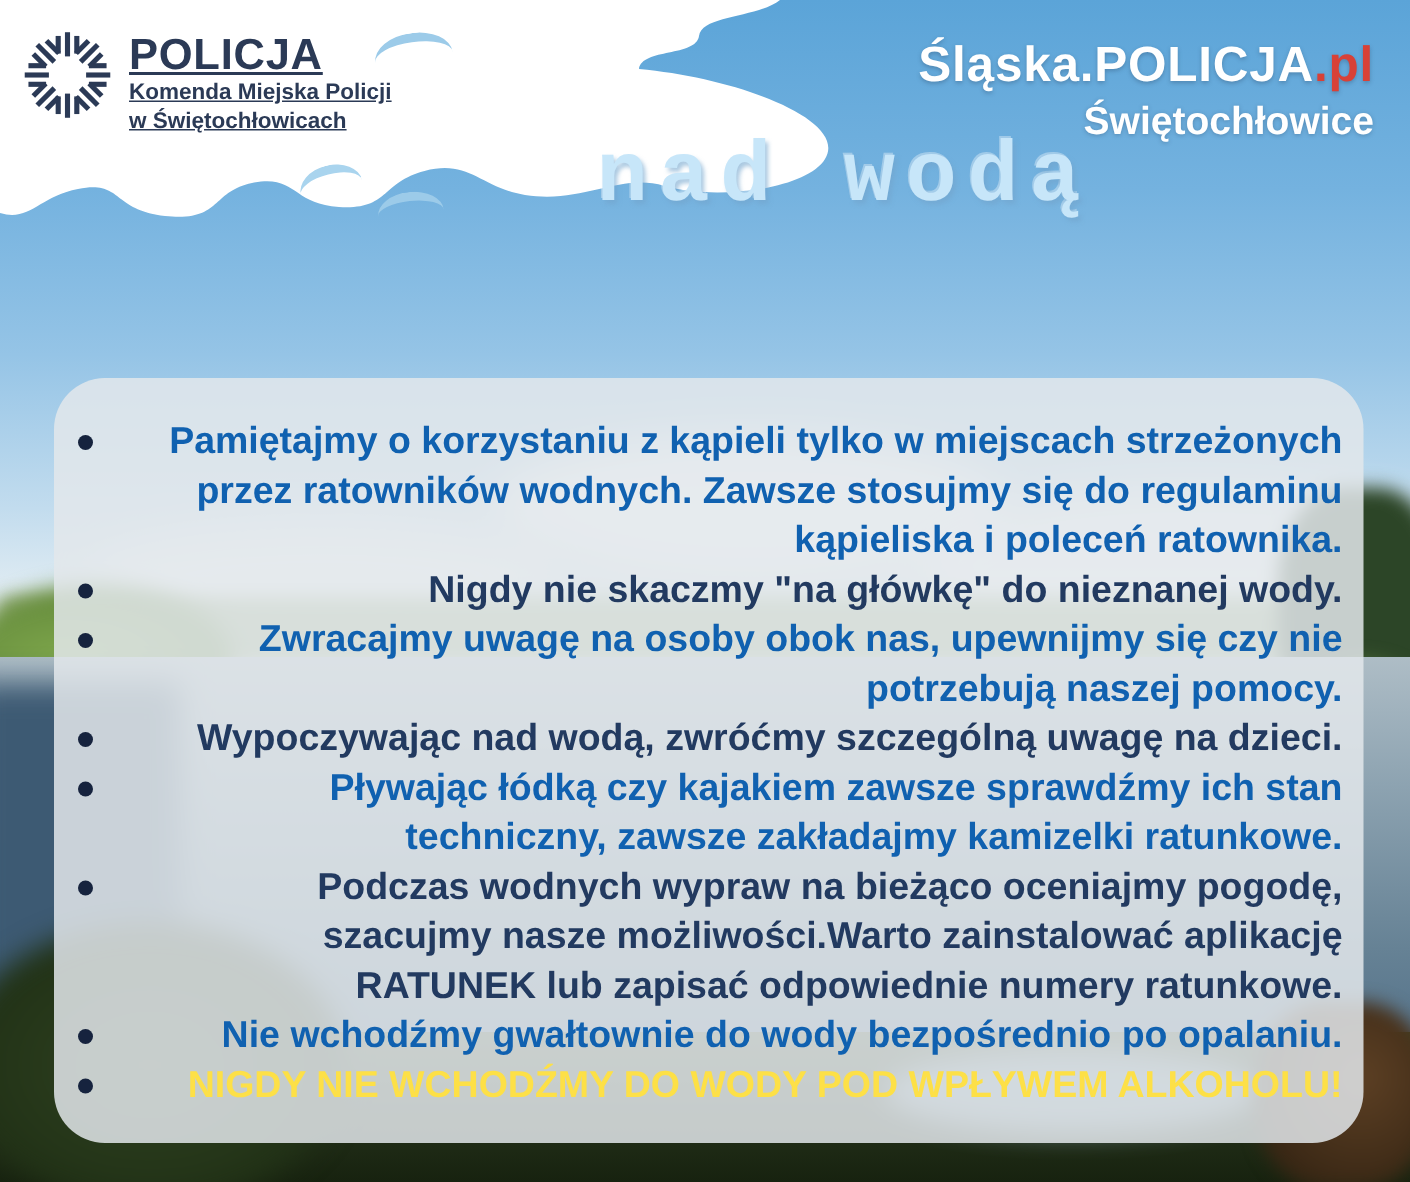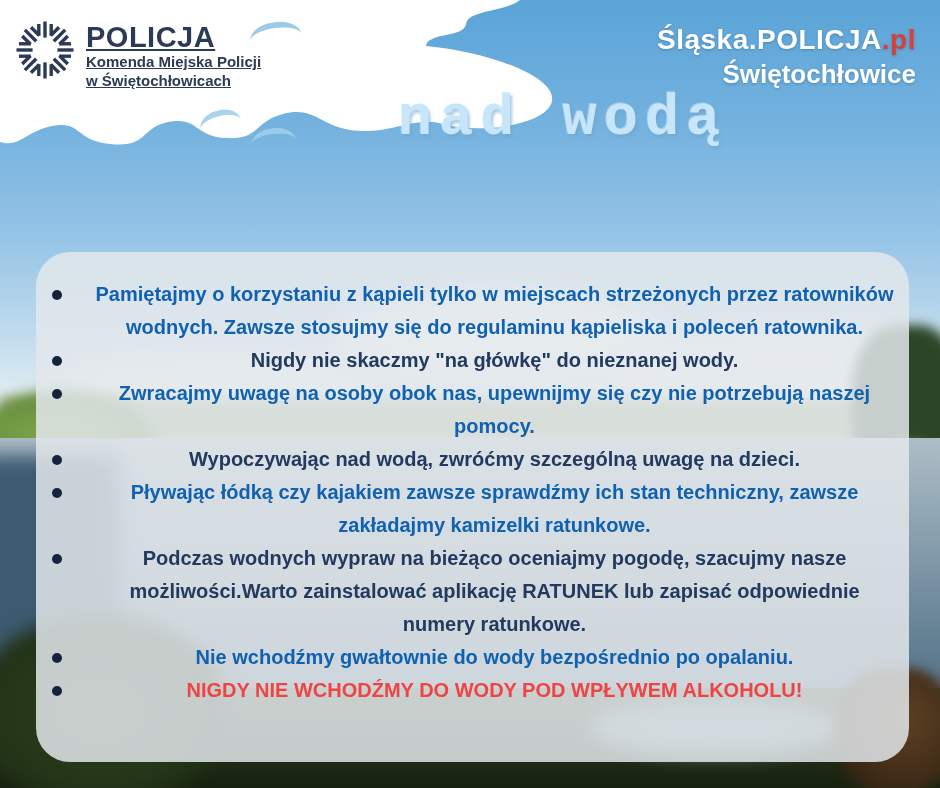--- a/index.html
+++ b/index.html
@@ -38,35 +38,35 @@
   .s1{left:250px;top:22px;width:52px;height:26px;border-top:6px solid #9ccbe9;transform:rotate(-8deg);}
   .s2{left:200px;top:110px;width:42px;height:24px;border-top:6px solid #a9d4ee;transform:rotate(-14deg);}
   .s3{left:252px;top:128px;width:44px;height:22px;border-top:6px solid #9ccbe9;transform:rotate(-6deg);}
   
   .logo-block{position:absolute;left:14px;top:16px;display:flex;align-items:flex-start;gap:10px;}
   .logo-text{color:#2b3a56;padding-top:6px;text-decoration:underline;}
   .logo-org{font-size:29px;font-weight:800;letter-spacing:.5px;line-height:30px;}
   .logo-sub{font-size:15px;font-weight:bold;line-height:19px;}
   .site-block{position:absolute;right:24px;top:24px;text-align:right;
     text-shadow:0 1px 3px rgba(40,70,100,.35);}
-  .site-line1{font-size:28px;font-weight:800;color:#ffffff;letter-spacing:.5px;}
+  .site-line1{font-size:33px;font-weight:800;color:#ffffff;letter-spacing:.5px;}
   .site-line1 .tld{color:#d84137;}
   .site-line2{font-size:26px;font-weight:bold;color:#ffffff;margin-top:3px;}
   
   .title{position:absolute;left:185px;right:0;top:84px;text-align:center;
     font-family:"Liberation Mono",monospace;font-weight:bold;color:#c7e6f9;
     text-shadow:2px 3px 3px rgba(115,165,205,.6),-1px -1px 0 rgba(255,255,255,.35);}
   .title-line1{font-size:75px;line-height:72px;letter-spacing:-1px;}
   .title-line2{font-size:57px;line-height:70px;letter-spacing:7px;}
   
   .panel{position:absolute;left:36px;top:252px;width:873px;height:510px;
     border-radius:34px;background:rgba(227,231,235,.85);}
   .tips{margin:0;padding:26px 0 0 0;list-style:none;}
-  .tip{position:relative;padding:0 14px 0 58px;text-align:center;
-    font-size:20px;font-weight:bold;line-height:33px;}
+  .tip{position:relative;padding:0 14px 0 58px;text-align:right;
+    font-size:25px;font-weight:bold;line-height:33px;}
   .tip::before{content:"";position:absolute;left:16px;top:12px;width:10px;height:10px;
     border-radius:50%;background:#16233e;}
 </style>
 </head>
 <body>
 
 <div class="stage">
 
   <div class="sky"></div>
   <div class="cloud c1"></div>
@@ -131,17 +131,17 @@
 
   <div class="panel">
     <ul class="tips">
         <li class="tip" style="color: rgb(16, 97, 176);">Pamiętajmy o korzystaniu z kąpieli tylko w miejscach strzeżonych przez ratowników wodnych. Zawsze stosujmy się do regulaminu kąpieliska i poleceń ratownika.</li>
         <li class="tip" style="color: rgb(34, 58, 96);">Nigdy nie skaczmy "na główkę" do nieznanej wody.</li>
         <li class="tip" style="color: rgb(16, 97, 176);">Zwracajmy uwagę na osoby obok nas, upewnijmy się czy nie potrzebują naszej pomocy.</li>
         <li class="tip" style="color: rgb(34, 58, 96);">Wypoczywając nad wodą, zwróćmy szczególną uwagę na dzieci.</li>
         <li class="tip" style="color: rgb(16, 97, 176);">Pływając łódką czy kajakiem zawsze sprawdźmy ich stan techniczny, zawsze zakładajmy kamizelki ratunkowe.</li>
         <li class="tip" style="color: rgb(34, 58, 96);">Podczas wodnych wypraw na bieżąco oceniajmy pogodę, szacujmy nasze możliwości.Warto zainstalować aplikację RATUNEK lub zapisać odpowiednie numery ratunkowe.</li>
         <li class="tip" style="color: rgb(16, 97, 176);">Nie wchodźmy gwałtownie do wody bezpośrednio po opalaniu.</li>
-        <li class="tip" style="color: #ef4444;">NIGDY NIE WCHODŹMY DO WODY POD WPŁYWEM ALKOHOLU!</li>
+        <li class="tip" style="color: #fde047;">NIGDY NIE WCHODŹMY DO WODY POD WPŁYWEM ALKOHOLU!</li>
       </ul>
   </div>
 
 </div>
 
 </body></html>

